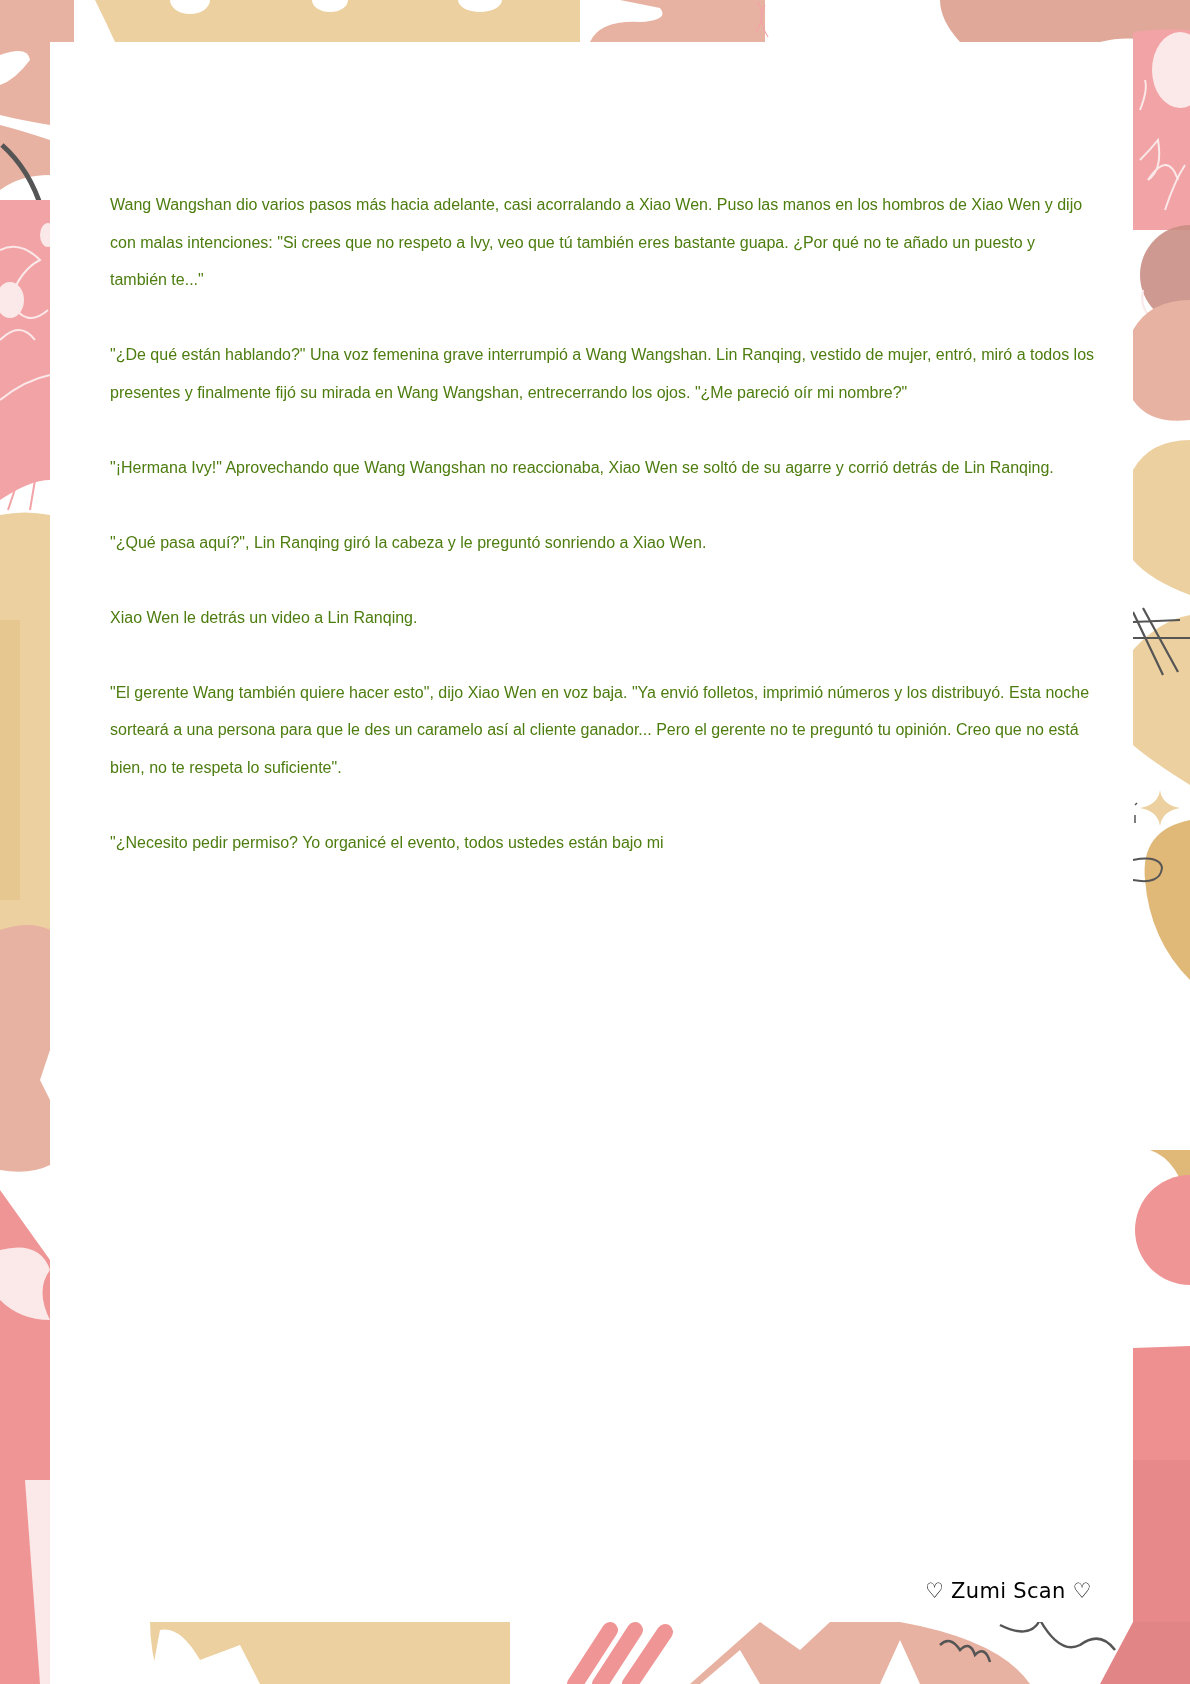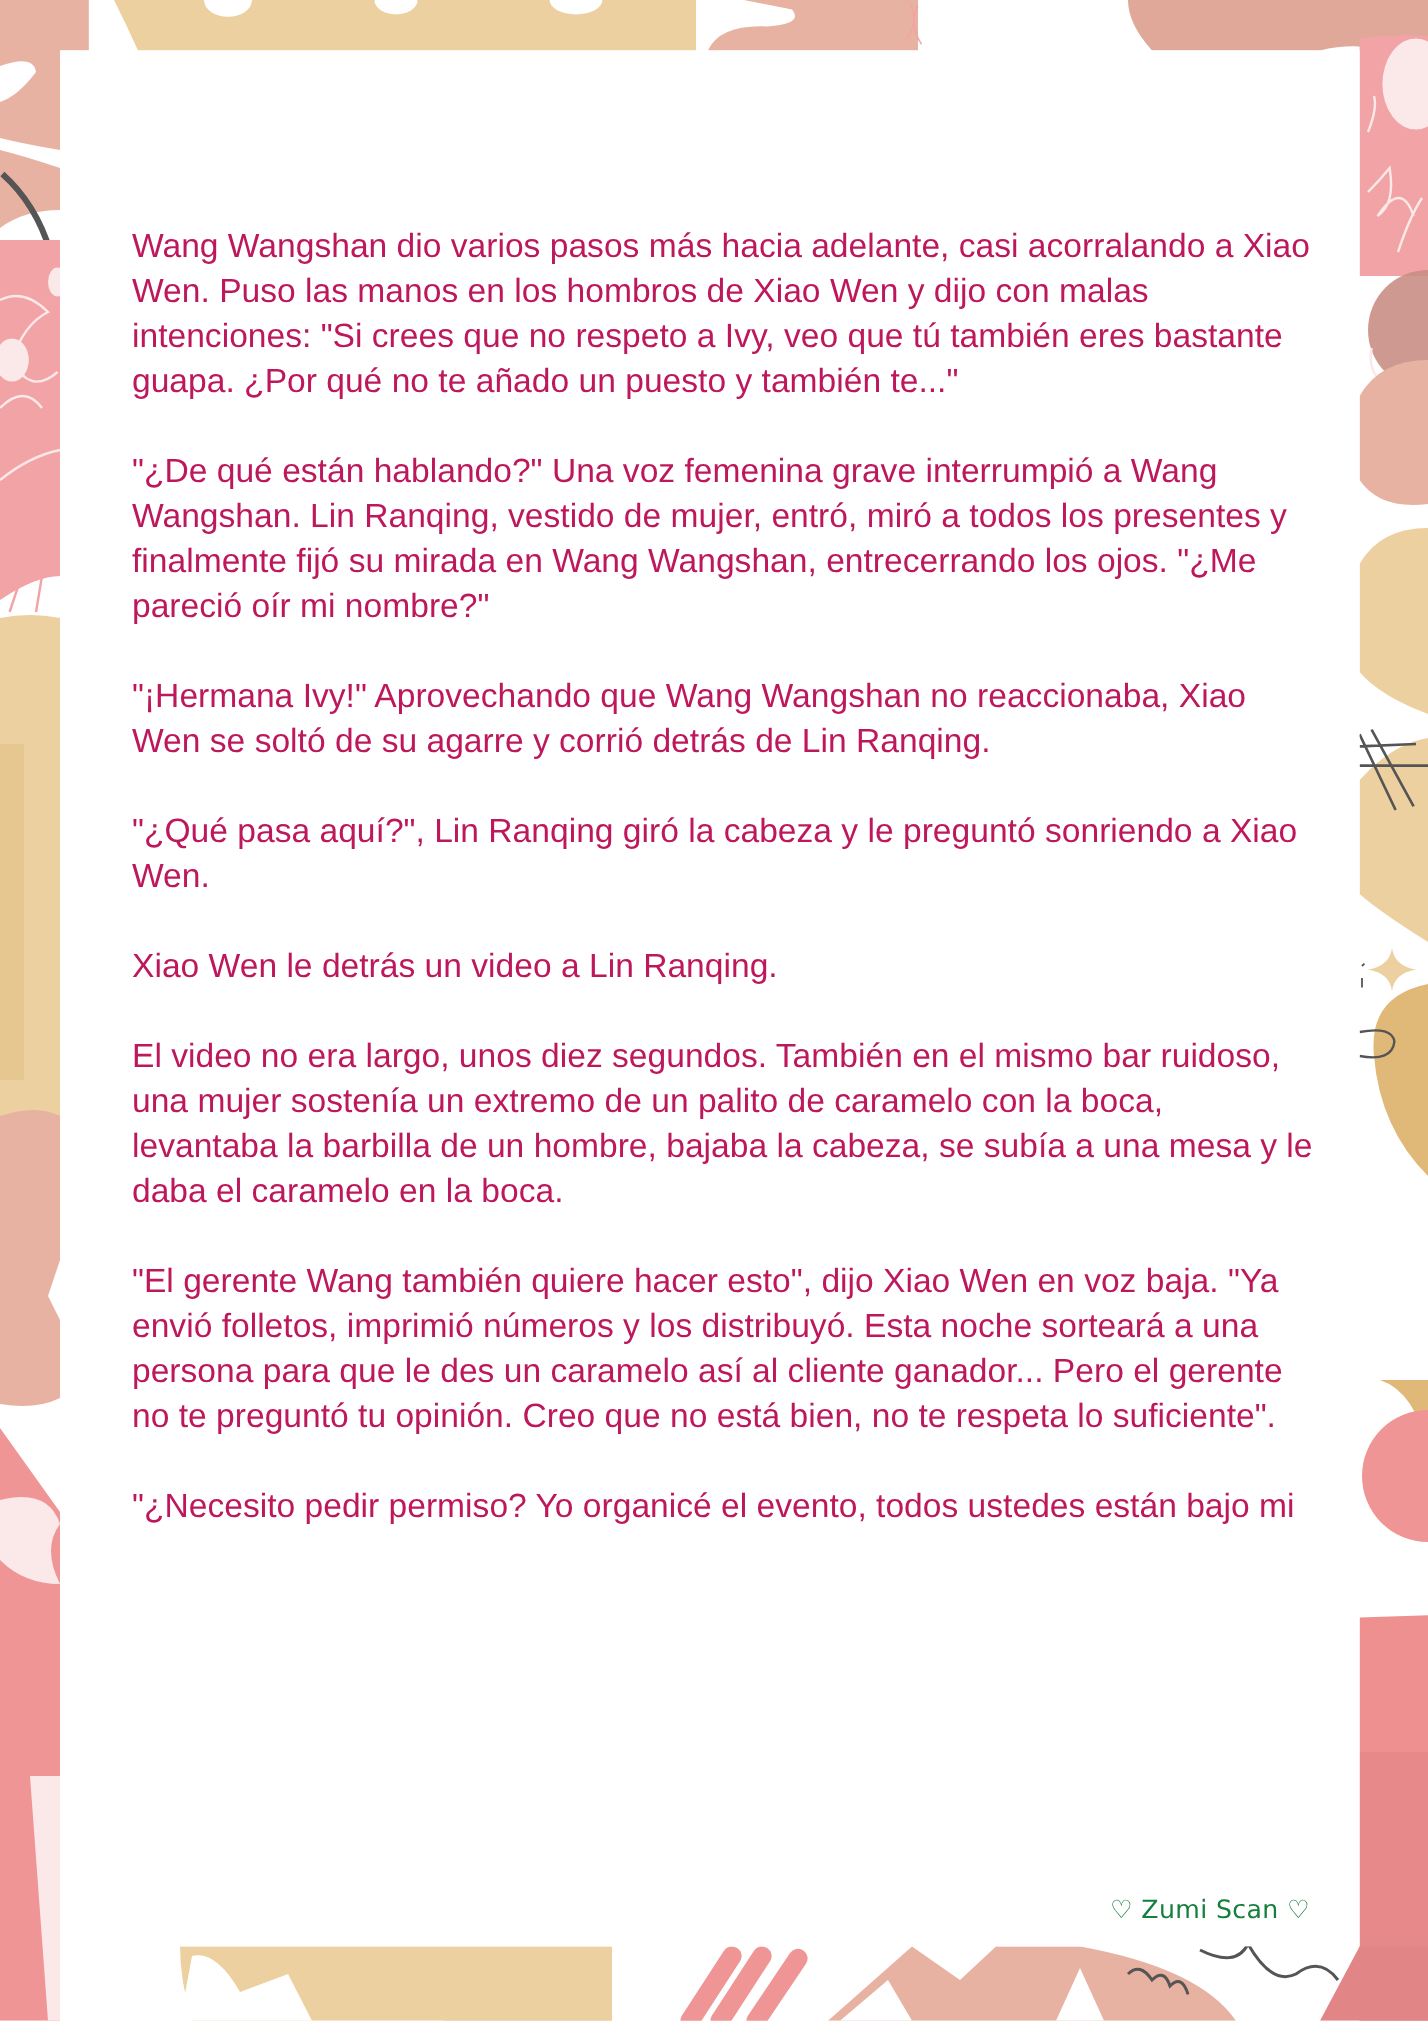--- a/index.html
+++ b/index.html
@@ -9,26 +9,26 @@
     font-family: "Liberation Sans", sans-serif;
   }
   .deco { position: absolute; }
   .panel {
     position: absolute; left: 50px; top: 42px; width: 1083px; height: 1580px;
     background: #ffffff;
   }
   .content {
     position: absolute; left: 110px; top: 186px; width: 985px;
     font-family: "Liberation Sans", sans-serif;
-    font-size: 28px; line-height: 37.5px; color: #be185d;
+    font-size: 16px; line-height: 37.5px; color: #4d7c0f;
   }
   .content p { margin: 0 0 37.5px 0; }
   .watermark {
     position: absolute; left: 925px; top: 1579px;
-    font-family: "DejaVu Sans", sans-serif; font-size: 21px; color: #15803d;
+    font-family: "DejaVu Sans", sans-serif; font-size: 21px; color: #000000;
     letter-spacing: 0.3px;
   }
 </style>
 </head>
 <body>
 
 <svg class="deco" width="1190" height="1684" viewBox="0 0 1190 1684" style="left:0;top:0;">
 
   <path d="M0,0 L74,0 L74,42 L50,42 L50,125 Q20,120 0,115 Z" fill="#e8b2a2"></path>
   <path d="M0,55 Q28,45 30,60 Q15,80 0,85 Z" fill="#ffffff"></path>
@@ -94,18 +94,17 @@
 </svg>
 
 <div class="panel"></div>
 
 <div class="content">
   <p>Wang Wangshan dio varios pasos más hacia adelante, casi acorralando a Xiao Wen. Puso las manos en los hombros de Xiao Wen y dijo con malas intenciones: "Si crees que no respeto a Ivy, veo que tú también eres bastante guapa. ¿Por qué no te añado un puesto y también te..."</p>
   <p>"¿De qué están hablando?" Una voz femenina grave interrumpió a Wang Wangshan. Lin Ranqing, vestido de mujer, entró, miró a todos los presentes y finalmente fijó su mirada en Wang Wangshan, entrecerrando los ojos. "¿Me pareció oír mi nombre?"</p>
   <p>"¡Hermana Ivy!" Aprovechando que Wang Wangshan no reaccionaba, Xiao Wen se soltó de su agarre y corrió detrás de Lin Ranqing.</p>
   <p>"¿Qué pasa aquí?", Lin Ranqing giró la cabeza y le preguntó sonriendo a Xiao Wen.</p>
   <p>Xiao Wen le detrás un video a Lin Ranqing.</p>
-  <p>El video no era largo, unos diez segundos. También en el mismo bar ruidoso, una mujer sostenía un extremo de un palito de caramelo con la boca, levantaba la barbilla de un hombre, bajaba la cabeza, se subía a una mesa y le daba el caramelo en la boca.</p>
   <p>"El gerente Wang también quiere hacer esto", dijo Xiao Wen en voz baja. "Ya envió folletos, imprimió números y los distribuyó. Esta noche sorteará a una persona para que le des un caramelo así al cliente ganador... Pero el gerente no te preguntó tu opinión. Creo que no está bien, no te respeta lo suficiente".</p>
   <p>"¿Necesito pedir permiso? Yo organicé el evento, todos ustedes están bajo mi</p>
 </div>
 
 <div class="watermark">♡ Zumi Scan ♡</div>
 
 </body></html>

